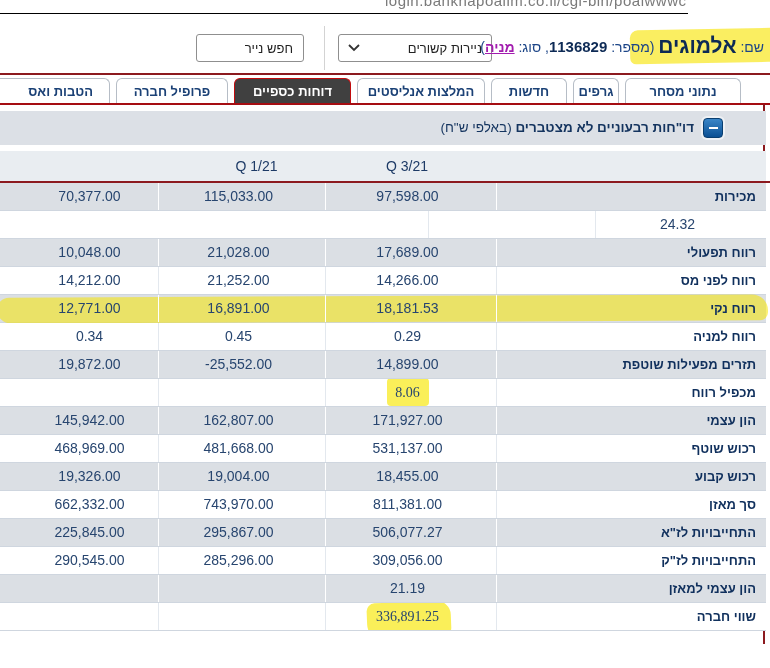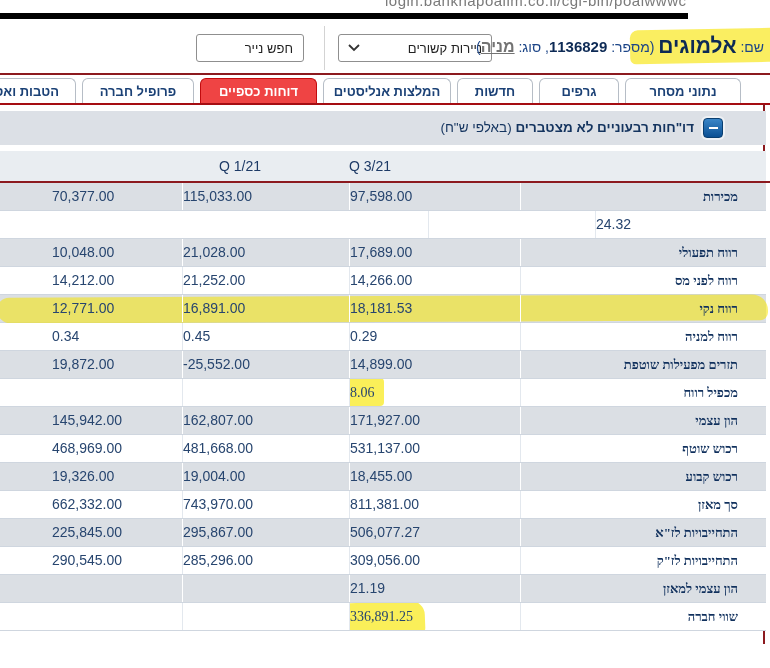--- a/index.html
+++ b/index.html
@@ -2,63 +2,63 @@
 <html lang="he" dir="rtl"><head>
 <meta charset="utf-8">
 <style>
   html,body{margin:0;padding:0;}
   body{
     width:770px;height:668px;position:relative;overflow:hidden;
     background:#fff;font-family:"Liberation Sans",sans-serif;
     direction:rtl;
   }
   
-  .urlbar{position:absolute;top:0;left:0;width:688px;height:13px;overflow:hidden;border-bottom:6px solid #000000;background:#fff;}
+  .urlbar{position:absolute;top:0;left:0;width:688px;height:13px;overflow:hidden;border-bottom:1px solid #000000;background:#fff;}
   .urltext{position:absolute;top:-8px;left:385px;direction:ltr;font-size:15px;color:#7a7a7a;letter-spacing:.5px;white-space:nowrap;}
   .urlicon{position:absolute;top:0;left:744px;width:11px;height:9px;background:#4c4c4c;border-radius:1px;}
   
   .namewrap{position:absolute;top:33px;right:6px;white-space:nowrap;z-index:2;}
   .name-hl{position:absolute;top:29px;right:-12px;width:152px;height:34px;background:rgba(247,228,0,.62);border-radius:8px 4px 14px 6px;transform:rotate(-1.1deg);z-index:1;}
   .lbl-blue{color:#1c4587;font-size:14px;}
   .name-big{color:#0d2a55;font-size:21px;font-weight:bold;position:relative;top:1px;}
   .num-bold{color:#0d2a55;font-size:15px;font-weight:bold;direction:ltr;unicode-bidi:embed;}
-  .type-bold{color:#737373;font-size:16px;font-weight:bold;text-decoration:underline;}
+  .type-bold{color:#a21caf;font-size:14px;font-weight:bold;text-decoration:underline;}
   .ctrl{position:absolute;top:34px;height:28px;background:#fff;border:1px solid #8f8f8f;border-radius:3px;box-sizing:border-box;font-size:13px;color:#222;}
   .selectbox{left:338px;width:154px;display:flex;align-items:center;justify-content:space-between;padding:0 9px;cursor:pointer;}
   .selectbox .chev{display:flex;align-items:center;}
   .searchbox{left:196px;width:108px;text-align:right;padding:0 10px;font-family:"Liberation Sans",sans-serif;}
   .vdivider{position:absolute;top:26px;left:324px;width:1px;height:44px;background:#d3d3d3;}
   .maroon{position:absolute;left:0;width:770px;height:2px;background:#8c1a1f;}
   .maroon-1{top:73px;}
   .maroon-2{top:181px;}
   
   .tabs{position:absolute;top:78px;right:29px;height:25px;display:flex;gap:6px;}
   .tab{height:25px;line-height:25px;box-sizing:border-box;background:#fff;border:1px solid #b6bdc6;border-bottom:none;border-radius:6px 6px 0 0;color:#1b4176;font-size:13px;font-weight:bold;text-align:center;cursor:pointer;flex:0 0 auto;}
-  .tab.active{background:#ef4444;border-color:#c10b0e;color:#fff;}
+  .tab.active{background:#404040;border-color:#c10b0e;color:#fff;}
   .tab.clipped{text-align:right;padding-right:16px;}
   .tab-underline{position:absolute;top:103px;left:0;width:770px;height:2px;background:#a50d12;}
   .right-border{position:absolute;top:104px;left:763px;width:2px;height:540px;background:#8c1a1f;}
   
   .sectionbar{position:absolute;top:111px;left:0;width:766px;height:34px;background:#dce0e6;}
   .collapse-btn{position:absolute;top:7px;right:43px;width:20px;height:20px;border-radius:4px;background:linear-gradient(#3a86c8,#0a4f93);border:1px solid #093e70;box-shadow:0 0 0 2px #eef1f5;cursor:pointer;display:flex;align-items:center;justify-content:center;box-sizing:border-box;}
   .minus-glyph{width:9px;height:2px;background:#fff;}
   .section-title{position:absolute;top:0;right:72px;height:34px;line-height:34px;font-size:13.5px;color:#14345f;white-space:nowrap;}
   .section-title .tbold{font-weight:bold;}
   
   .qheader{position:absolute;top:151px;left:0;width:766px;height:30px;background:#e9edf1;display:flex;}
   .tbody{position:absolute;top:183px;left:0;width:766px;}
   .row{display:flex;width:766px;height:28px;box-sizing:border-box;border-bottom:1px solid #cfd6df;position:relative;}
   .row:nth-child(odd){background:#dbdfe4;}
   .row:nth-child(even){background:#ffffff;}
   .cell{box-sizing:border-box;line-height:27px;overflow:hidden;white-space:nowrap;border-left:1px solid transparent;position:relative;z-index:1;}
   .row:nth-child(odd) .cell{border-left-color:#ffffff;}
   .row:nth-child(even) .cell{border-left-color:#e3e8ee;}
   .cell:last-child{border-left:none;}
-  .cell.lab{width:246px;text-align:right;padding-right:28px;font-size:13px;font-weight:bold;color:#10305d;font-family:Liberation Serif, serif;}
-  .cell.val{direction:ltr;text-align:left;padding-right:7px;font-size:14px;color:#27456f;}
+  .cell.lab{width:270px;text-align:right;padding-right:10px;font-size:13px;font-weight:bold;color:#10305d;}
+  .cell.val{direction:ltr;text-align:center;padding-right:7px;font-size:14px;color:#27456f;}
   .cell.c-q3{width:171px;}
   .cell.c-q2{width:167px;}
   .cell.c-q1{width:130px;}
   .qheader .cell{line-height:30px;border-left:none;font-size:14px;color:#1d3a66;font-weight:normal;}
   
   .row-marker{position:absolute;left:-3px;right:-2px;top:1px;bottom:0;background:rgba(246,228,0,.55);border-radius:12px 16px 8px 14px;transform:rotate(-.25deg);z-index:0;pointer-events:none;}
   .hl{position:relative;display:inline-block;font-family:Liberation Serif, serif;}
   .hl::before{content:"";position:absolute;inset:-1px -9px 0 -8px;background:rgba(248,230,0,.65);border-radius:4px;z-index:-1;}
   .hl-big::before{inset:-1px -12px -9px -9px;border-radius:8px 14px 10px 16px;transform:rotate(-2.2deg);}
 </style>
@@ -81,21 +81,21 @@
         <path d="M1 1 L6 6 L11 1" fill="none" stroke="#333" stroke-width="1.8"></path>
       </svg>
   </span>
 </div>
 <div class="vdivider"></div>
 <button class="ctrl searchbox">חפש נייר</button>
 <div class="maroon maroon-1"></div>
 
 <div class="tabs">
   <div class="tab" style="width:116px">נתוני מסחר</div>
-  <div class="tab" style="width:80px">גרפים</div>
+  <div class="tab" style="width:46px">גרפים</div>
   <div class="tab" style="width:76px">חדשות</div>
   <div class="tab" style="width:128px">המלצות אנליסטים</div>
   <div class="tab active" style="width:117px">דוחות כספיים</div>
   <div class="tab" style="width:112px">פרופיל חברה</div>
   <div class="tab clipped" style="width:122px">הטבות ואס</div>
 </div>
 <div class="tab-underline"></div>
 <div class="right-border"></div>
 
 <div class="sectionbar">

